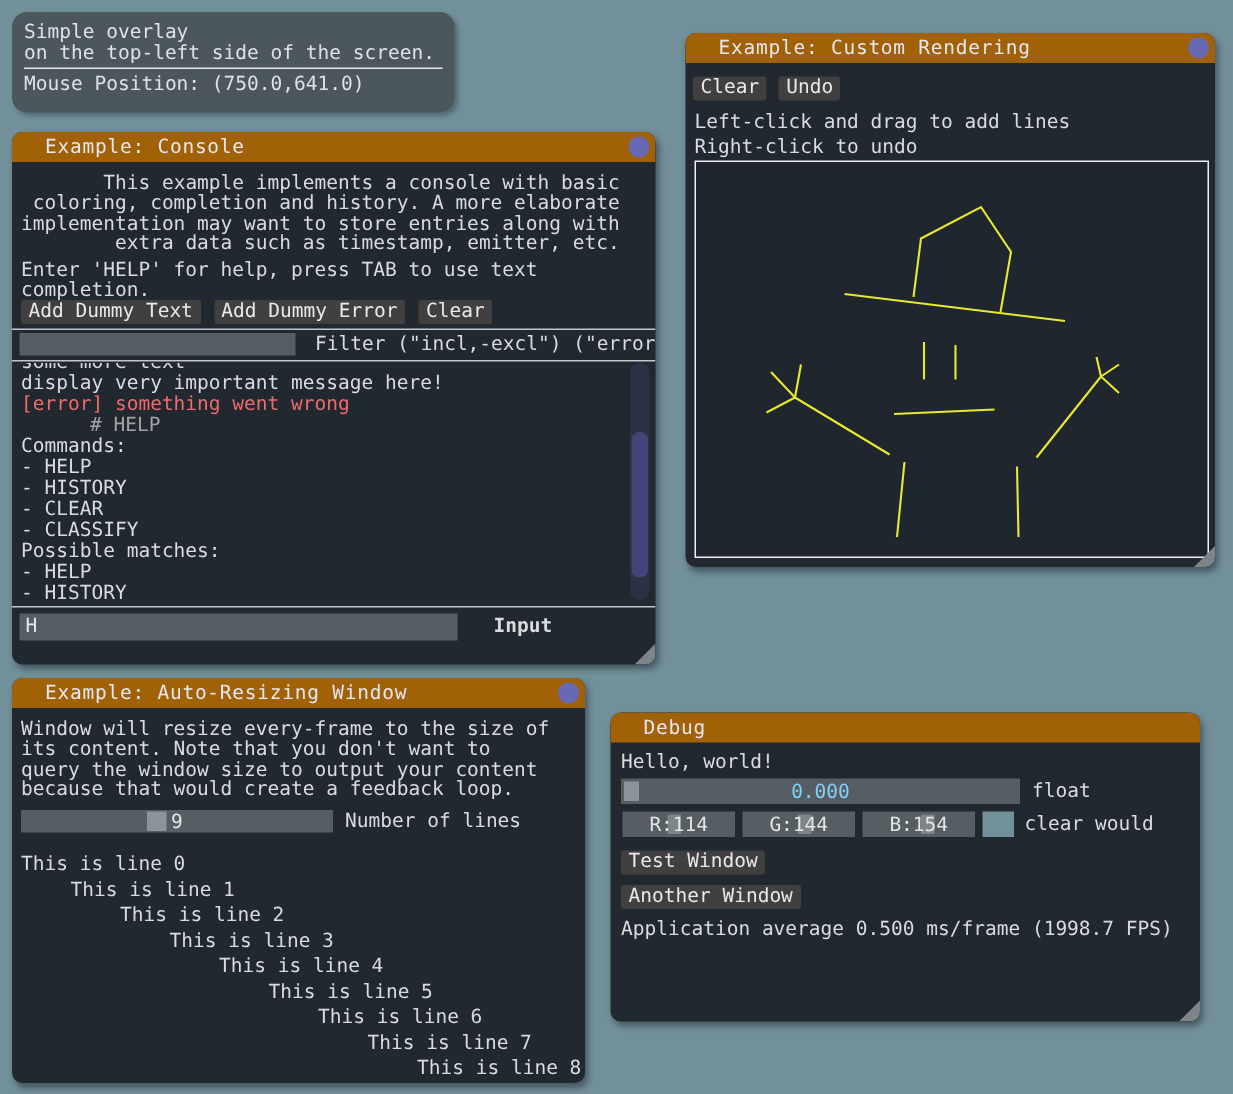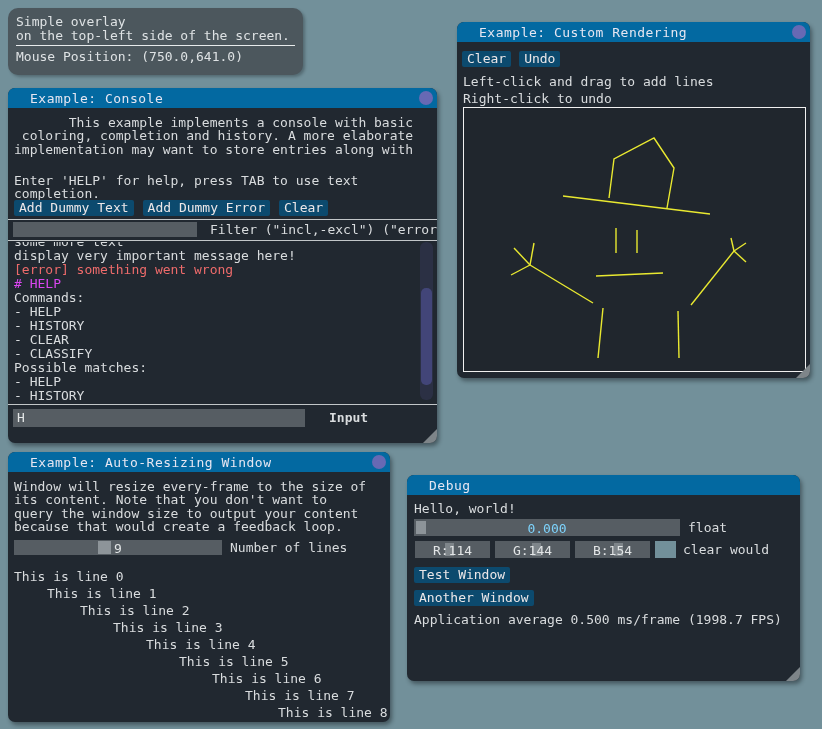--- a/index.html
+++ b/index.html
@@ -10,34 +10,34 @@
     font-size:13px;color:#d9dcde;
     position:relative;
   }
   .window{
     position:absolute;background:#212830;border-radius:7px;
     box-shadow:2px 3px 4px rgba(16,22,26,0.45);
     overflow:hidden;
   }
   .titlebar{
     position:absolute;left:0;top:0;right:0;height:20px;
-    background:#0369a1;display:flex;align-items:center;gap:7px;
+    background:#a16207;display:flex;align-items:center;gap:7px;
     padding:0 7px;color:#e6e6f2;letter-spacing:.5px;box-sizing:border-box;
   }
   .collapse-arrow{
     width:0;height:0;flex:0 0 auto;
     border-left:4px solid transparent;border-right:4px solid transparent;
     border-top:6px solid #dedee e8;border-top-color:#dedeea;
   }
   .close-btn{
     position:absolute;top:3px;right:4px;width:14px;height:14px;
     border-radius:50%;background:#6769b4;
   }
   .btn{
-    display:inline-block;background:#0c4a6e;color:#ece7e8;
+    display:inline-block;background:#404040;color:#ece7e8;
     padding:1px 5px 2px 5px;border-radius:2px;line-height:13px;
     white-space:nowrap;
   }
   .sep{position:absolute;left:0;right:0;height:1px;background:#c2c6c8;}
   .frame{background:#565d63;position:absolute;box-sizing:border-box;}
   .grip{
     position:absolute;right:0;bottom:0;width:0;height:0;
     border-bottom:14px solid #7e8589;border-left:14px solid transparent;
   }
   .txt{position:absolute;white-space:pre;line-height:13.4px;}
@@ -59,21 +59,21 @@
   #console .filter-input{left:5px;top:134px;width:184px;height:15px;}
   #console .filter-label{left:202px;top:135px;}
   #console .sep2{top:152px;}
   #console .log{
     position:absolute;left:6px;top:154px;right:22px;height:158px;
     overflow:hidden;line-height:14px;white-space:pre;
   }
   .log-line{height:14px;}
   .log-clipped{margin-top:-7px;}
   .log-error{color:#ee6b6b;}
-  .log-command{color:#d946ef;}
+  .log-command{color:#a3a3a3;margin-left:46px;}
   #console .scrollbar{
     position:absolute;right:4px;top:154px;width:13px;height:158px;
     background:#2b3044;border-radius:6px;
   }
   #console .scroll-thumb{
     position:absolute;left:1px;right:1px;top:46px;height:97px;
     background:#424578;border-radius:5px;
   }
   #console .sep3{top:316px;}
   #console .console-input{left:5px;top:321px;width:292px;height:18px;line-height:18px;padding-left:4px;color:#e4e7e8;}
@@ -126,21 +126,21 @@
   <div>Mouse Position: (750.0,641.0)</div>
 </div>
 
 <div id="console" class="window">
   <div class="titlebar">
     <span class="collapse-arrow"></span>
     <span>Example: Console</span>
   </div>
   <div class="close-btn"></div>
 
-  <div class="txt intro"><div>This example implements a console with basic</div><div>coloring, completion and history. A more elaborate</div><div>implementation may want to store entries along with</div></div>
+  <div class="txt intro"><div>This example implements a console with basic</div><div>coloring, completion and history. A more elaborate</div><div>implementation may want to store entries along with</div><div>extra data such as timestamp, emitter, etc.</div></div>
   <div class="txt help"><div>Enter 'HELP' for help, press TAB to use text</div><div>completion.</div></div>
 
   <div class="btn-row">
     <span class="btn">Add Dummy Text</span>
     <span class="btn">Add Dummy Error</span>
     <span class="btn">Clear</span>
   </div>
 
   <div class="sep sep1"></div>
   <div class="frame filter-input"></div>

